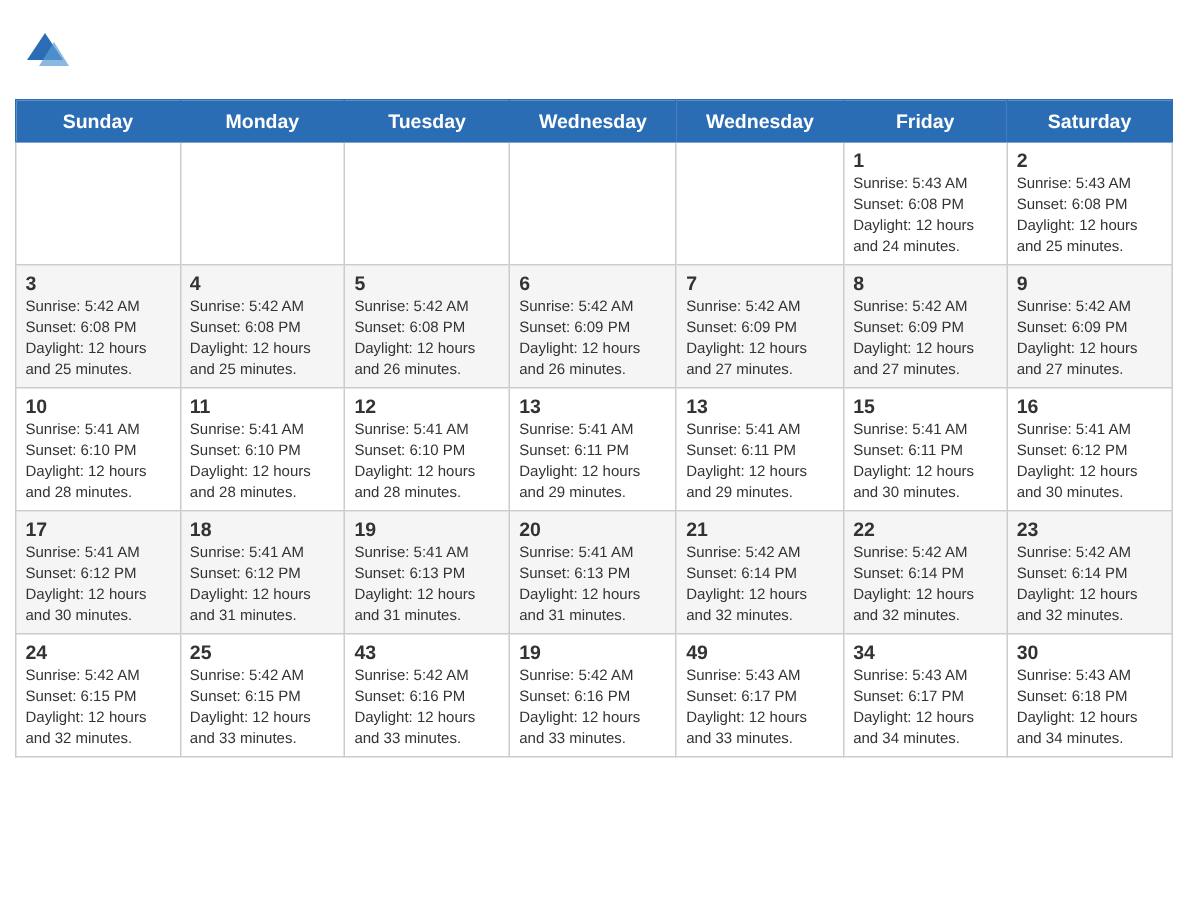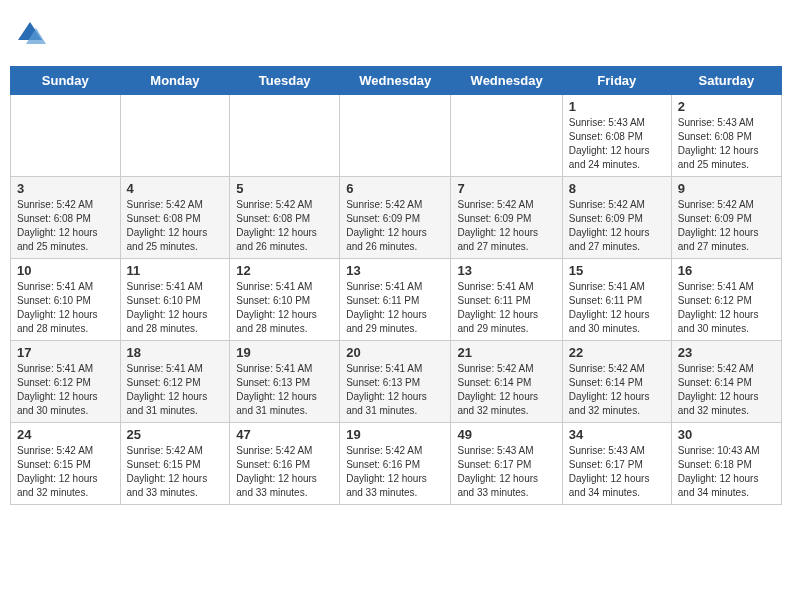--- a/index.html
+++ b/index.html
@@ -285,21 +285,21 @@
 Sunset: 6:15 PM
 Daylight: 12 hours and 32 minutes.</div>
         </td>
         <td>
           <span class="day-number">25</span>
           <div class="day-info">Sunrise: 5:42 AM
 Sunset: 6:15 PM
 Daylight: 12 hours and 33 minutes.</div>
         </td>
         <td>
-          <span class="day-number">47</span>
+          <span class="day-number">43</span>
           <div class="day-info">Sunrise: 5:42 AM
 Sunset: 6:16 PM
 Daylight: 12 hours and 33 minutes.</div>
         </td>
         <td>
           <span class="day-number">19</span>
           <div class="day-info">Sunrise: 5:42 AM
 Sunset: 6:16 PM
 Daylight: 12 hours and 33 minutes.</div>
         </td>
@@ -310,19 +310,19 @@
 Daylight: 12 hours and 33 minutes.</div>
         </td>
         <td>
           <span class="day-number">34</span>
           <div class="day-info">Sunrise: 5:43 AM
 Sunset: 6:17 PM
 Daylight: 12 hours and 34 minutes.</div>
         </td>
         <td>
           <span class="day-number">30</span>
-          <div class="day-info">Sunrise: 10:43 AM
+          <div class="day-info">Sunrise: 5:43 AM
 Sunset: 6:18 PM
 Daylight: 12 hours and 34 minutes.</div>
         </td>
       </tr>
     </tbody>
 </table>
 
 </body></html>

